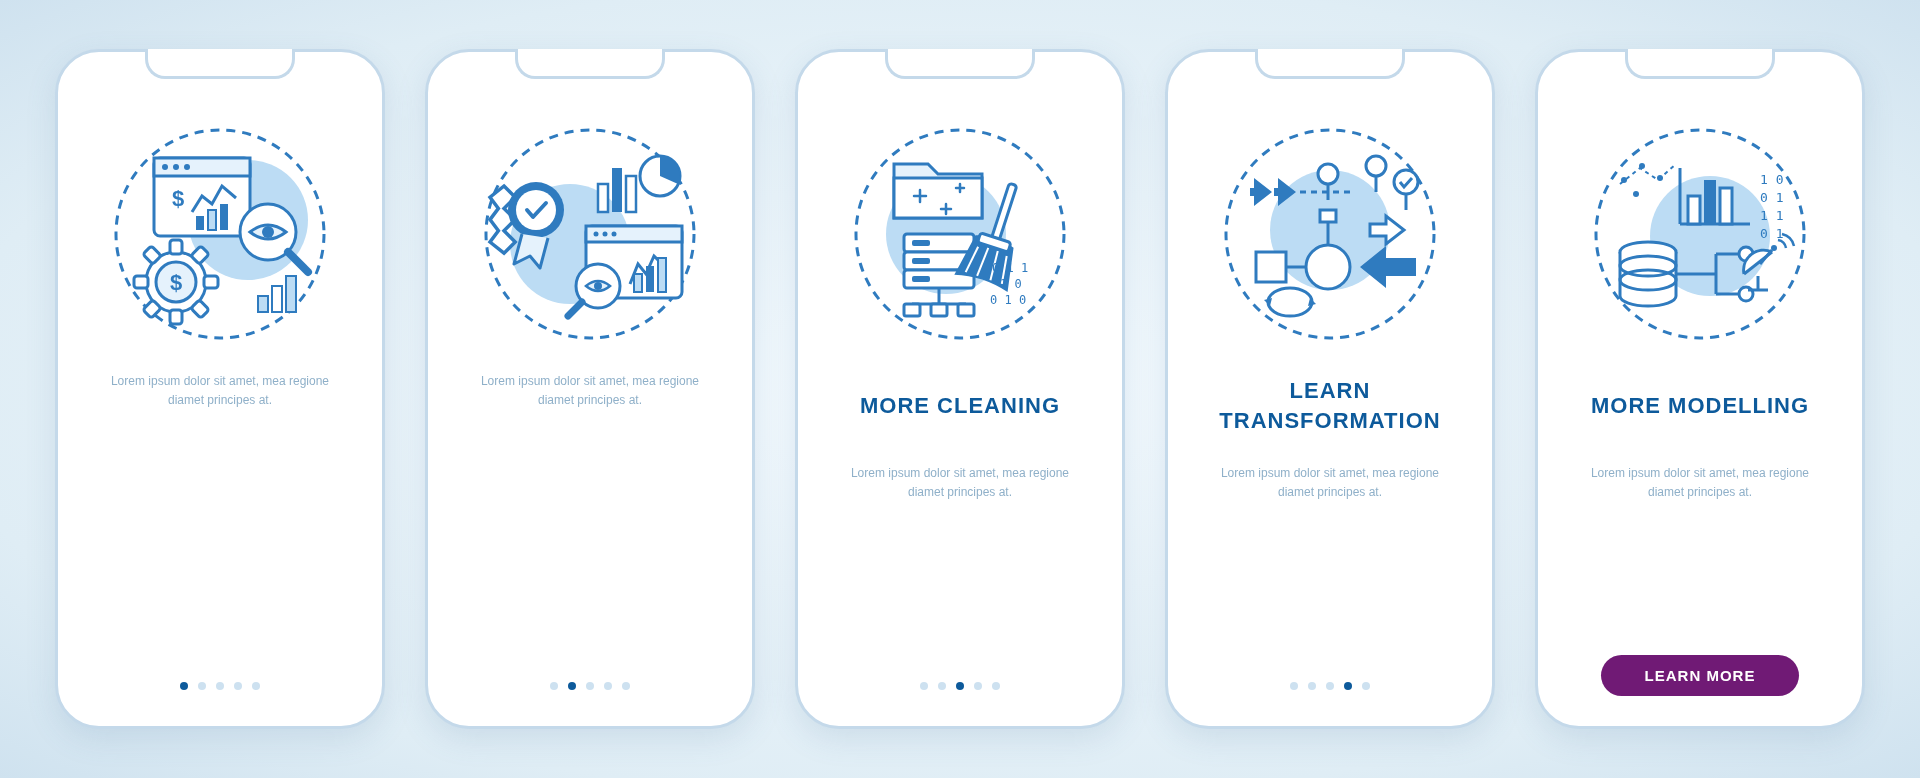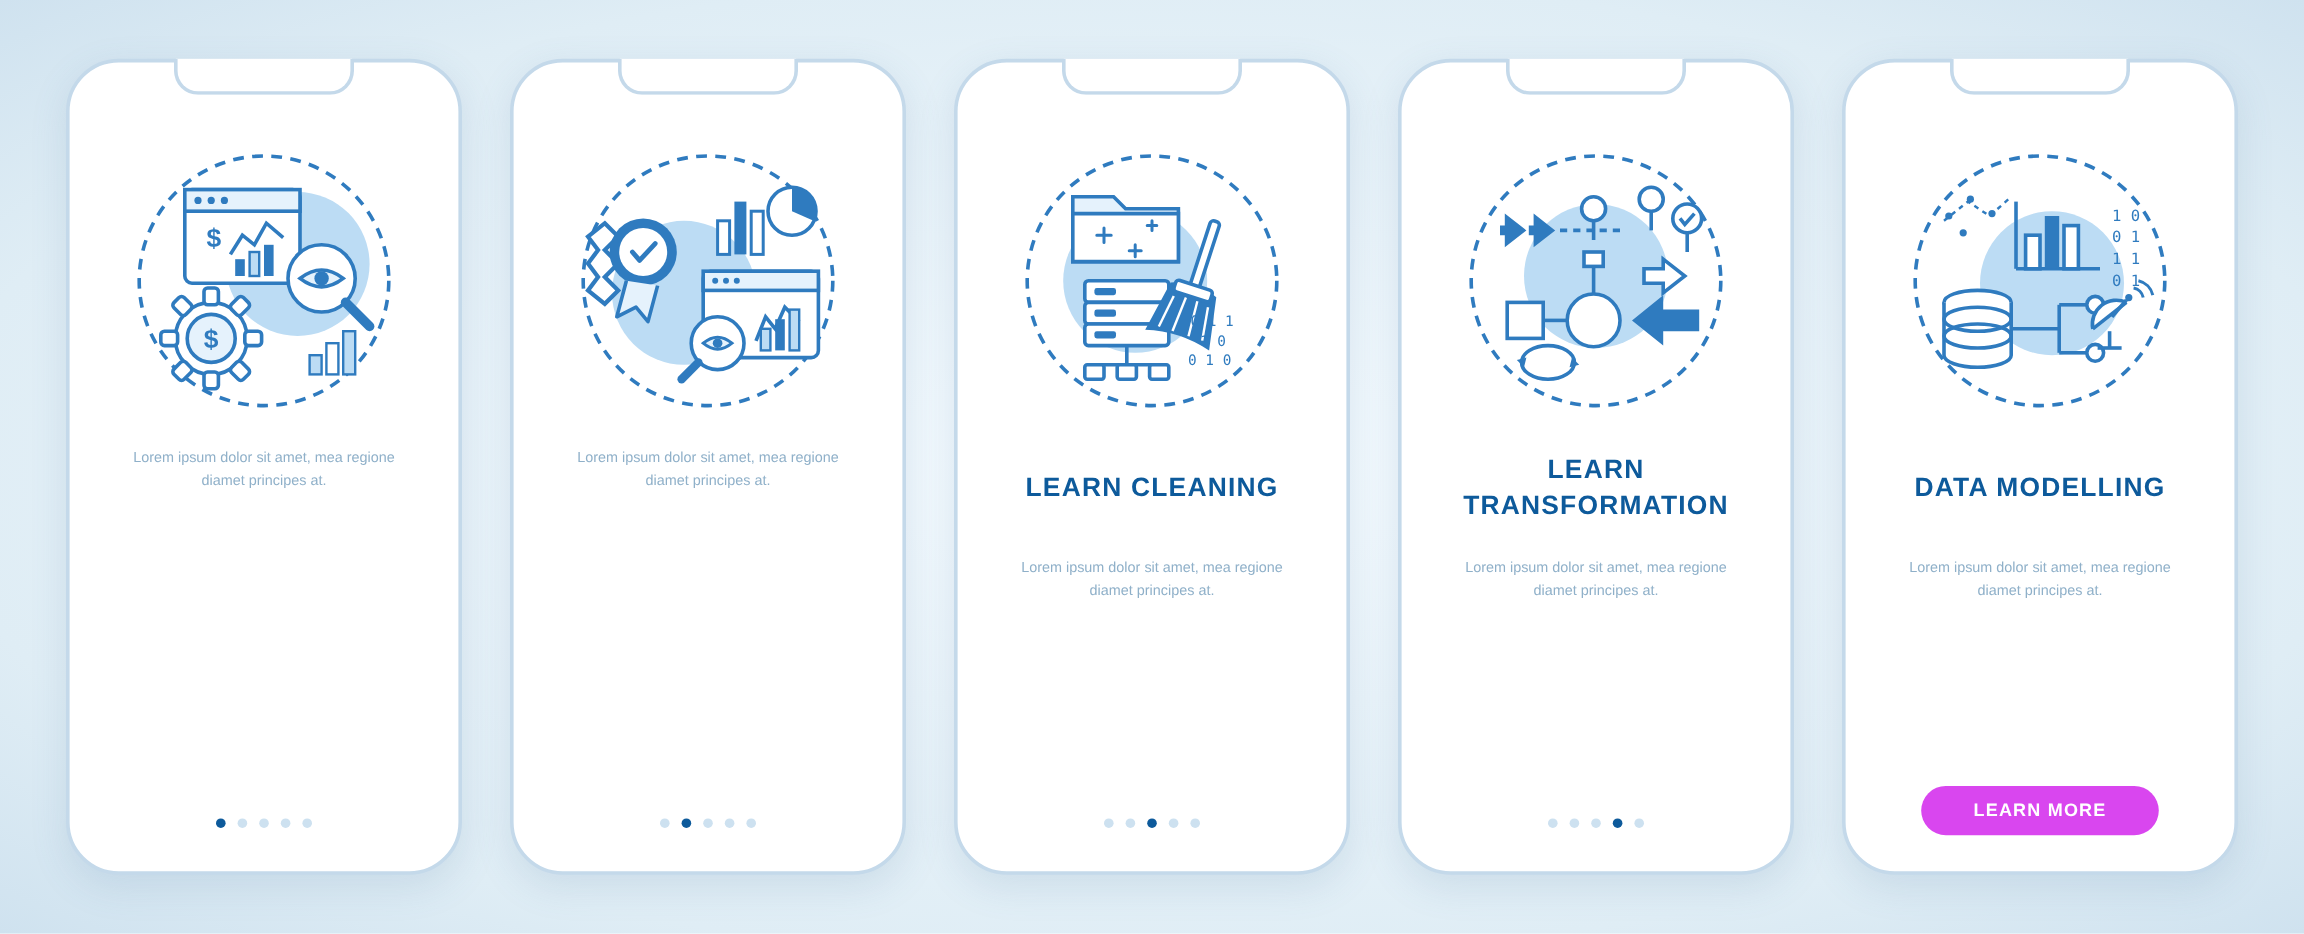--- a/index.html
+++ b/index.html
@@ -84,21 +84,21 @@
   .dot {
     width: 8px;
     height: 8px;
     border-radius: 50%;
     background: #cde1f0;
   }
   .dot.active { background: #0d5a9b; }
   .cta {
     margin-top: auto;
     padding: 12px 44px;
-    background: #d946ef;
+    background: #701a75;
     color: #ffffff;
     font-size: 15px;
     font-weight: 600;
     letter-spacing: 1px;
     border: none;
     border-radius: 999px;
     cursor: pointer;
   }
 </style>
 </head>
@@ -247,21 +247,21 @@
               <line x1="16" y1="60" x2="20" y2="88"></line>
             </g>
           <rect x="-16" y="46" width="32" height="10" rx="3" fill="#fff" stroke="#2f7bbf" stroke-width="3"></rect>
         </g>
 
         <text x="142" y="148" font-size="12" fill="#2f7bbf" font-family="monospace">0 1 1</text>
         <text x="150" y="164" font-size="12" fill="#2f7bbf" font-family="monospace">1 0</text>
         <text x="140" y="180" font-size="12" fill="#2f7bbf" font-family="monospace">0 1 0</text>
       </svg>
     </div>
-    <div class="title">LEARN CLEANING</div>
+    <div class="title">MORE CLEANING</div>
     <div class="desc">Lorem ipsum dolor sit amet, mea regione diamet principes at.</div>
     <div class="dots">
       <span class="dot"></span>
       <span class="dot"></span>
       <span class="dot active"></span>
       <span class="dot"></span>
       <span class="dot"></span>
     </div>
   </div>
 
@@ -365,18 +365,18 @@
           <path d="M-14 10 L14 -12" stroke="#2f7bbf" stroke-width="3"></path>
           <line x1="2" y1="0" x2="14" y2="-14" stroke="#2f7bbf" stroke-width="3"></line>
           <circle cx="16" cy="-16" r="3" fill="#2f7bbf"></circle>
           <line x1="0" y1="12" x2="0" y2="26" stroke="#2f7bbf" stroke-width="3"></line>
           <path d="M-10 26 h20" stroke="#2f7bbf" stroke-width="3"></path>
           <path d="M20 -24 a10 10 0 0 1 8 8" fill="none" stroke="#2f7bbf" stroke-width="2.5"></path>
           <path d="M24 -30 a16 16 0 0 1 12 12" fill="none" stroke="#2f7bbf" stroke-width="2.5"></path>
         </g>
       </svg>
     </div>
-    <div class="title">DATA MODELLING</div>
+    <div class="title">MORE MODELLING</div>
     <div class="desc">Lorem ipsum dolor sit amet, mea regione diamet principes at.</div>
     <button class="cta">LEARN MORE</button>
   </div>
 
 </div>
 
 </body></html>

